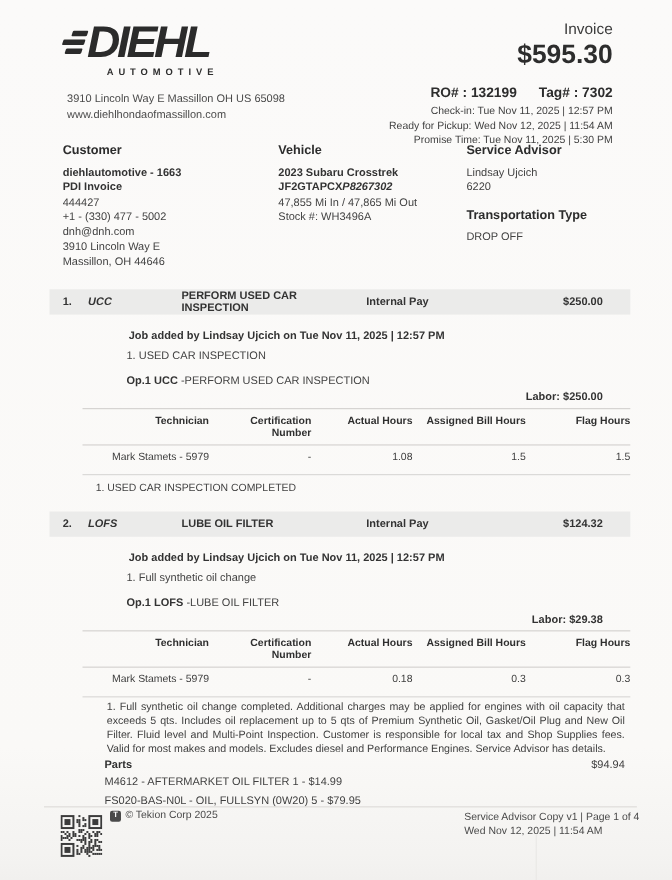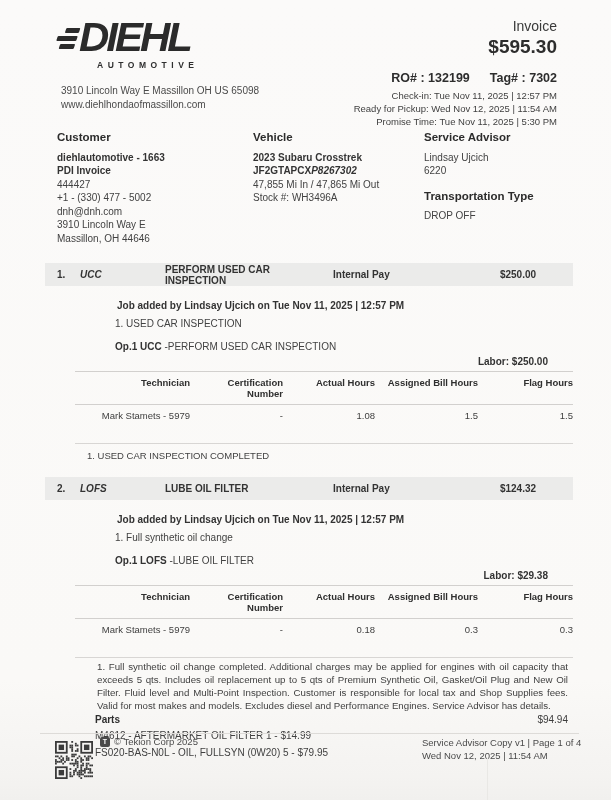--- a/index.html
+++ b/index.html
@@ -26,21 +26,21 @@
   .logo-text {
     font-size:42px; font-weight:bold; font-style:italic; letter-spacing:-3px;
     color:#2b2b2b; line-height:36px; transform:scaleY(0.96);
   }
   .logo-sub { font-size:8.5px; font-weight:bold; letter-spacing:4.5px; color:#2f2f2f; margin:4px 0 0 40px; }
   .brand-lines { margin-top:14px; margin-left:4px; font-size:10px; line-height:13.5px; color:#4a4a4a; }
 
   
   .inv { position:absolute; right:54px; top:18px; text-align:right; }
   .inv-label { font-size:14px; color:#3a3a3a; }
-  .inv-amount { font-size:19px; font-weight:bold; color:#2d2d2d; margin-top:2px; }
+  .inv-amount { font-size:24px; font-weight:bold; color:#2d2d2d; margin-top:2px; }
   .ro-line { margin-top:13px; font-size:12.5px; font-weight:bold; color:#2d2d2d; }
   .ro-line span + span { margin-left:20px; }
   .inv-meta { margin-top:4px; font-size:9.5px; line-height:13px; color:#3f3f3f; }
 
   
   .info-col { position:absolute; top:131px; font-size:10px; line-height:13.5px; color:#424242; }
   .col-customer { left:57px; width:190px; }
   .col-vehicle  { left:253px; width:165px; }
   .col-advisor  { left:424px; width:160px; }
   .col-title { font-size:11.5px; font-weight:bold; color:#2c2c2c; margin-bottom:6px; }
@@ -52,33 +52,33 @@
   
   .content { position:absolute; left:45px; top:263px; width:528px; }
   .band {
     height:23px; background:#ebebea; display:flex; align-items:center;
     padding:0 25px 0 12px; font-size:10px; font-weight:bold; color:#333;
   }
   .band .jnum { width:23px; }
   .band .jcode { width:85px;font-style:italic; }
   .band .jdesc { flex:1; }
   .band .jpay { width:155px; }
-  .band .jamt { width:60px; text-align:center; }
+  .band .jamt { width:60px; text-align:right; }
   .added { margin:14px 0 0 72px; font-size:10px; font-weight:bold; color:#333; line-height:12px; }
   .concern { margin:6px 0 0 70px; font-size:10px; line-height:12px; color:#424242; }
   .opline { margin:11px 0 0 70px; font-size:10px; line-height:12px; color:#424242; }
   .labor { margin-top:3px; padding-right:25px; text-align:right; font-size:10px; font-weight:bold; color:#333; line-height:12px; }
 
   .ttable { margin:3px 0 0 30px; }
   .trow {
     display:grid; grid-template-columns:102px 93px 92px 103px auto;
     padding-left:13px; font-size:9.5px; color:#3e3e3e;text-align:right;
   }
   .thead { border-top:1px solid #d2d0ce; border-bottom:1px solid #d2d0ce; font-weight:bold; color:#2f2f2f; padding-top:5px; padding-bottom:5px; }
-  .tbody { padding-top:5px; padding-bottom:22px; border-bottom:1px solid #d8d6d4; }
+  .tbody { padding-top:5px; padding-bottom:10px; border-bottom:1px solid #d8d6d4; }
   .note { margin:6px 0 0 42px; font-size:9.5px; line-height:12px; color:#424242; }
 
   .job2 { margin-top:15px; }
   .para {
     margin:2px 5px 0 52px; font-size:9.7px; line-height:13.1px;
     text-align:justify; color:#3f3f3f;
   }
   .parts-row { display:flex; justify-content:space-between; margin:2px 5px 0 50px; font-size:10px; line-height:12px; }
   .parts-row .pl { font-weight:bold; color:#2f2f2f; }
   .part-line { margin:4px 0 0 50px; font-size:10px; line-height:12px; color:#3f3f3f; }

